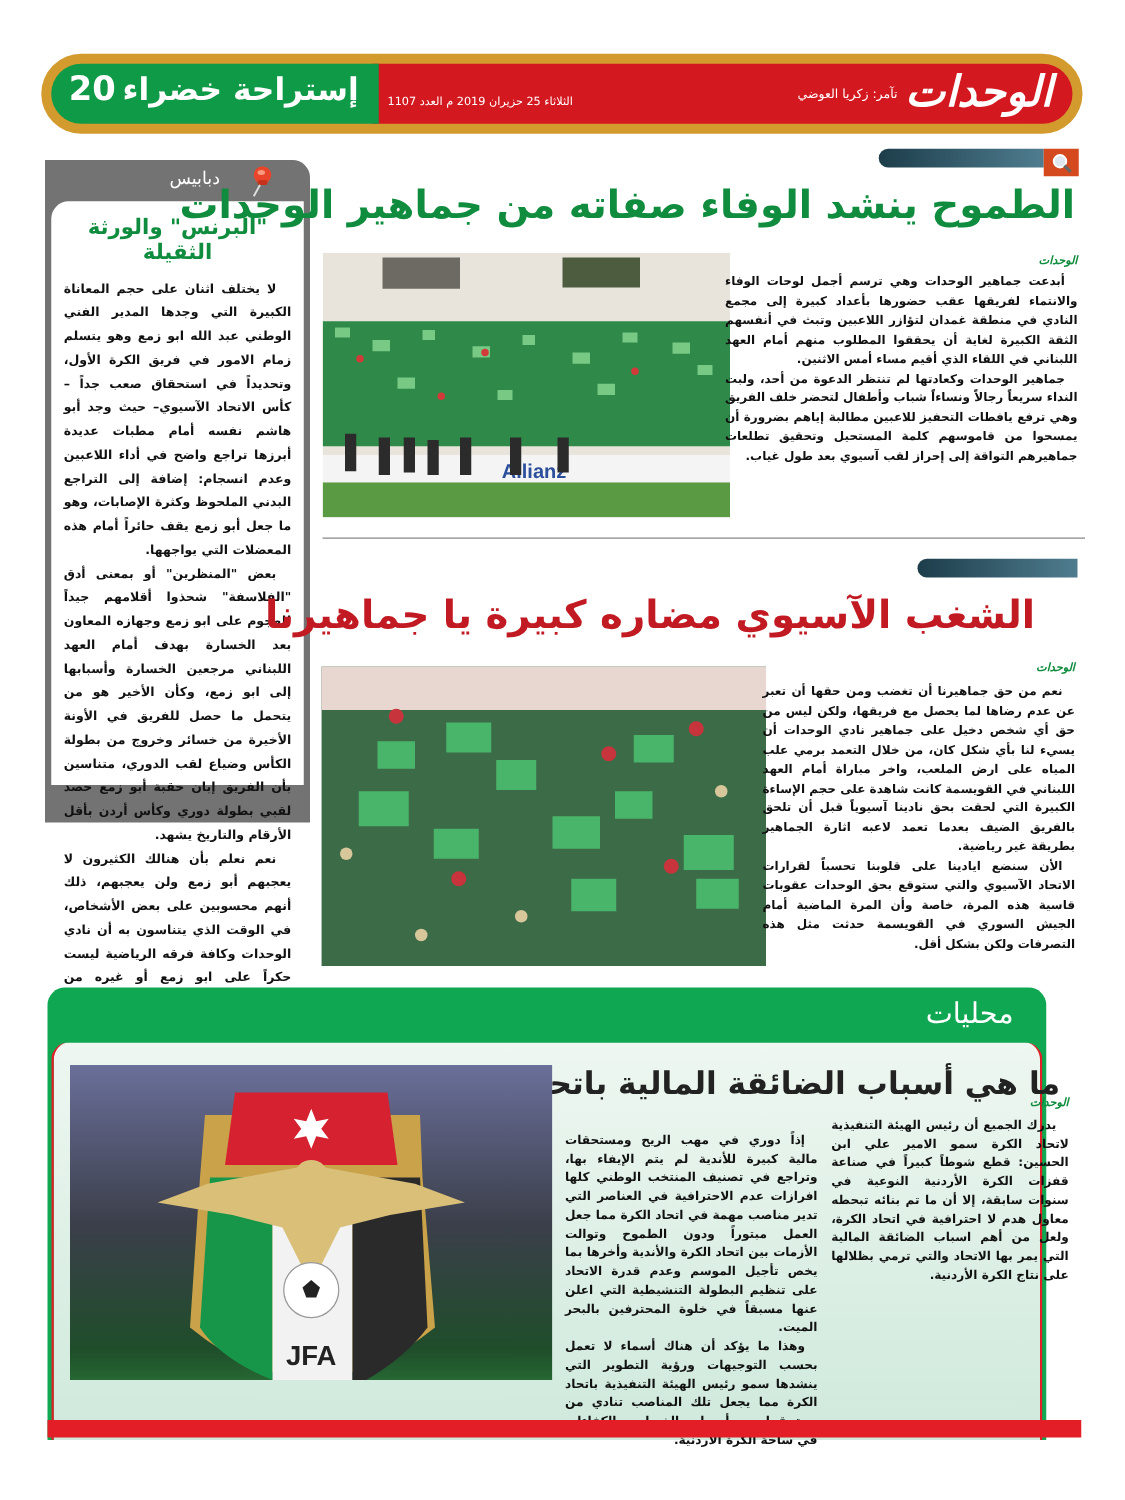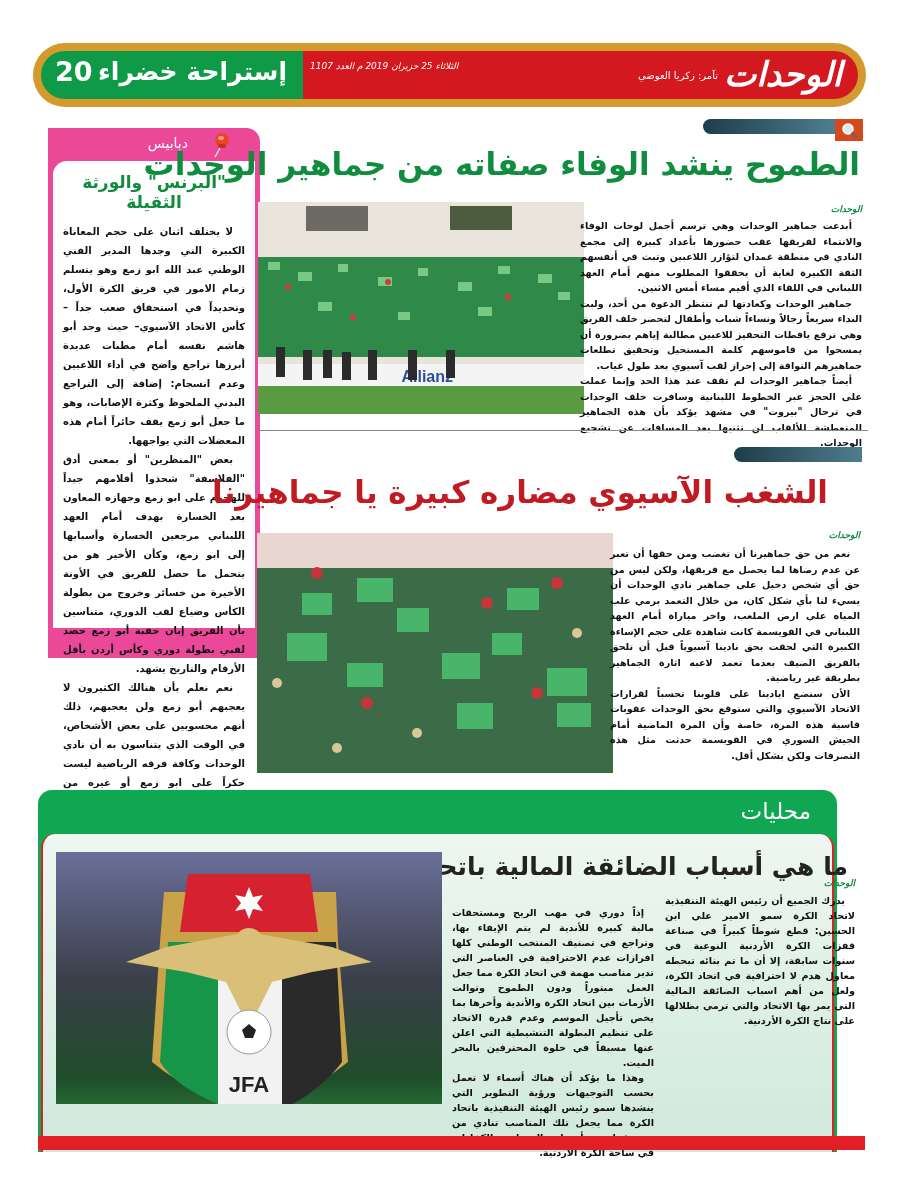--- a/index.html
+++ b/index.html
@@ -17,30 +17,30 @@
   }
   .header-green {
     position: absolute; left: 8px; top: 8px; width: 262px; height: 48px;
     background: #0f9a48; border-radius: 24px 0 0 24px;
   }
   .logo {
     position: absolute; right: 16px; top: 3px; font-size: 34px; font-weight: bold;
     font-style: italic; color: #fff; font-family: "DejaVu Sans", sans-serif; letter-spacing: -1px;
   }
   .editor { position: absolute; right: 140px; top: 19px; font-size: 10px; color: #fff; }
-  .dateline { position: absolute; left: 12px; top: 10px; font-size: 9px; color: #fff; font-style: italic; }
+  .dateline { position: absolute; left: 12px; top: 26px; font-size: 9px; color: #fff; }
   .page-name {
     position: absolute; right: 16px; top: 6px; font-size: 25px; font-weight: bold; color: #fff; margin-left: 44px;
   }
   .page-num { position: absolute; left: 14px; top: 5px; font-size: 27px; font-weight: bold; color: #fff; }
 
   
   .sidebar {
     position: absolute; left: 36px; top: 128px; width: 212px; height: 530px;
-    background: #ec4899; border-radius: 0 14px 0 0; margin-left: 12px;
+    background: #737373; border-radius: 0 14px 0 0;
   }
   .sidebar-head { height: 33px; position: relative; }
   .sidebar-head .label { position: absolute; right: 72px; top: 7px; color: #fff; font-size: 14px; }
   .pin-icon { position: absolute; right: 28px; top: 4px; width: 22px; height: 26px; }
   .sidebar-body {
     position: absolute; left: 5px; right: 5px; top: 33px; bottom: 30px;
     background: #fff; border-radius: 14px 0 0 0; padding: 8px 10px 0 10px;
   }
   .sidebar-title {
     color: #0f8c3e; font-weight: bold; font-size: 17px; text-align: center; margin: 3px 0 10px 0;
@@ -170,21 +170,20 @@
         <rect x="150" y="148" width="9" height="30"></rect>
         <rect x="188" y="148" width="9" height="28"></rect>
     </g>
   </svg>
 </div>
 
 <div class="byline" style="right:38px; top:204px;">الوحدات</div>
 <div class="article" style="right:38px; top:218px; width:282px;">
   <p>أبدعت جماهير الوحدات وهي ترسم أجمل لوحات الوفاء والانتماء لفريقها عقب حضورها بأعداد كبيرة إلى مجمع النادي في منطقة غمدان لتؤازر اللاعبين وتبث في أنفسهم الثقة الكبيرة لغاية أن يحققوا المطلوب منهم أمام العهد اللبناني في اللقاء الذي أقيم مساء أمس الاثنين.</p>
   <p>جماهير الوحدات وكعادتها لم تنتظر الدعوة من أحد، ولبت النداء سريعاً رجالاً ونساءاً شباب وأطفال لتحضر خلف الفريق وهي ترفع يافطات التحفيز للاعبين مطالبة إياهم بضرورة أن يمسحوا من قاموسهم كلمة المستحيل وتحقيق تطلعات جماهيرهم التواقة إلى إحراز لقب آسيوي بعد طول غياب.</p>
-  <p>أيضاً جماهير الوحدات لم تقف عند هذا الحد وإنما عملت على الحجز عبر الخطوط اللبنانية وسافرت خلف الوحدات في ترحال "بيروت" في مشهد يؤكد بأن هذه الجماهير المتعطشة للألقاب لن تثنيها بعد المسافات عن تشجيع الوحدات.</p>
 </div>
 
 <div class="divider"></div>
 
 <div class="tag" style="right:38px; top:447px; width:128px;">
   <span>نقطة نظام</span>
 </div>
 <div class="headline h2">الشغب الآسيوي مضاره كبيرة يا جماهيرنا</div>
 
 <div class="photo" style="left:257px; top:533px; width:356px; height:240px;">

